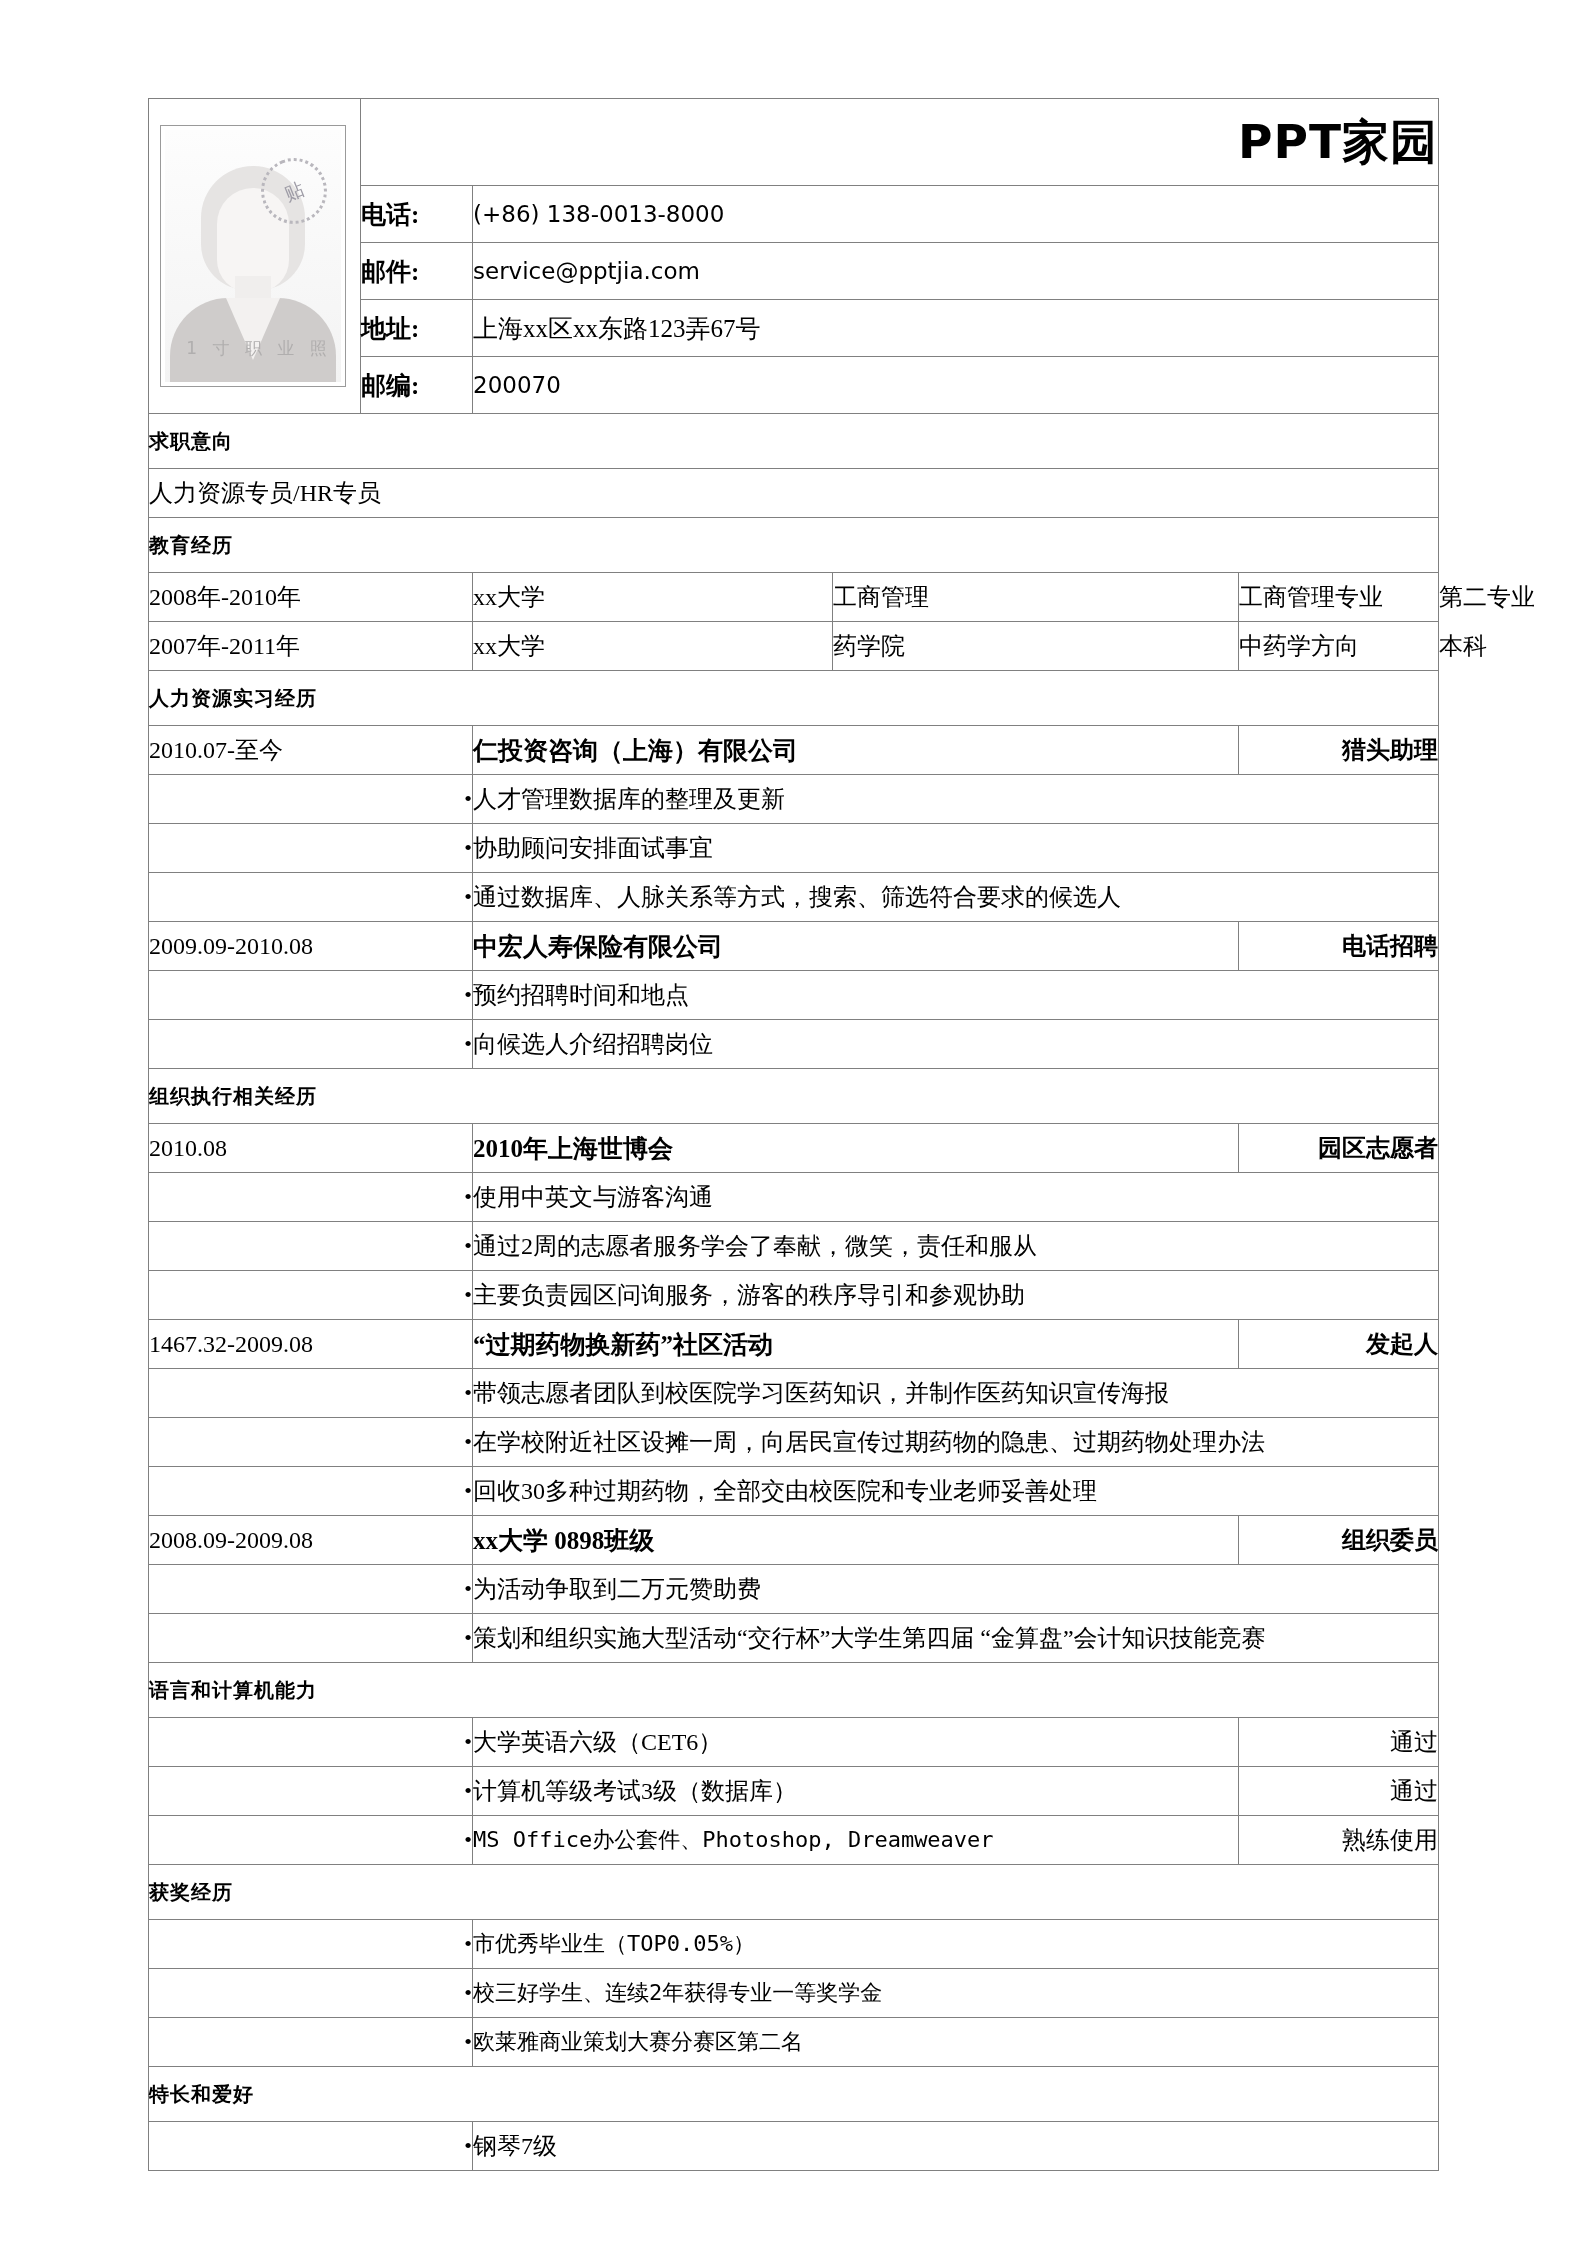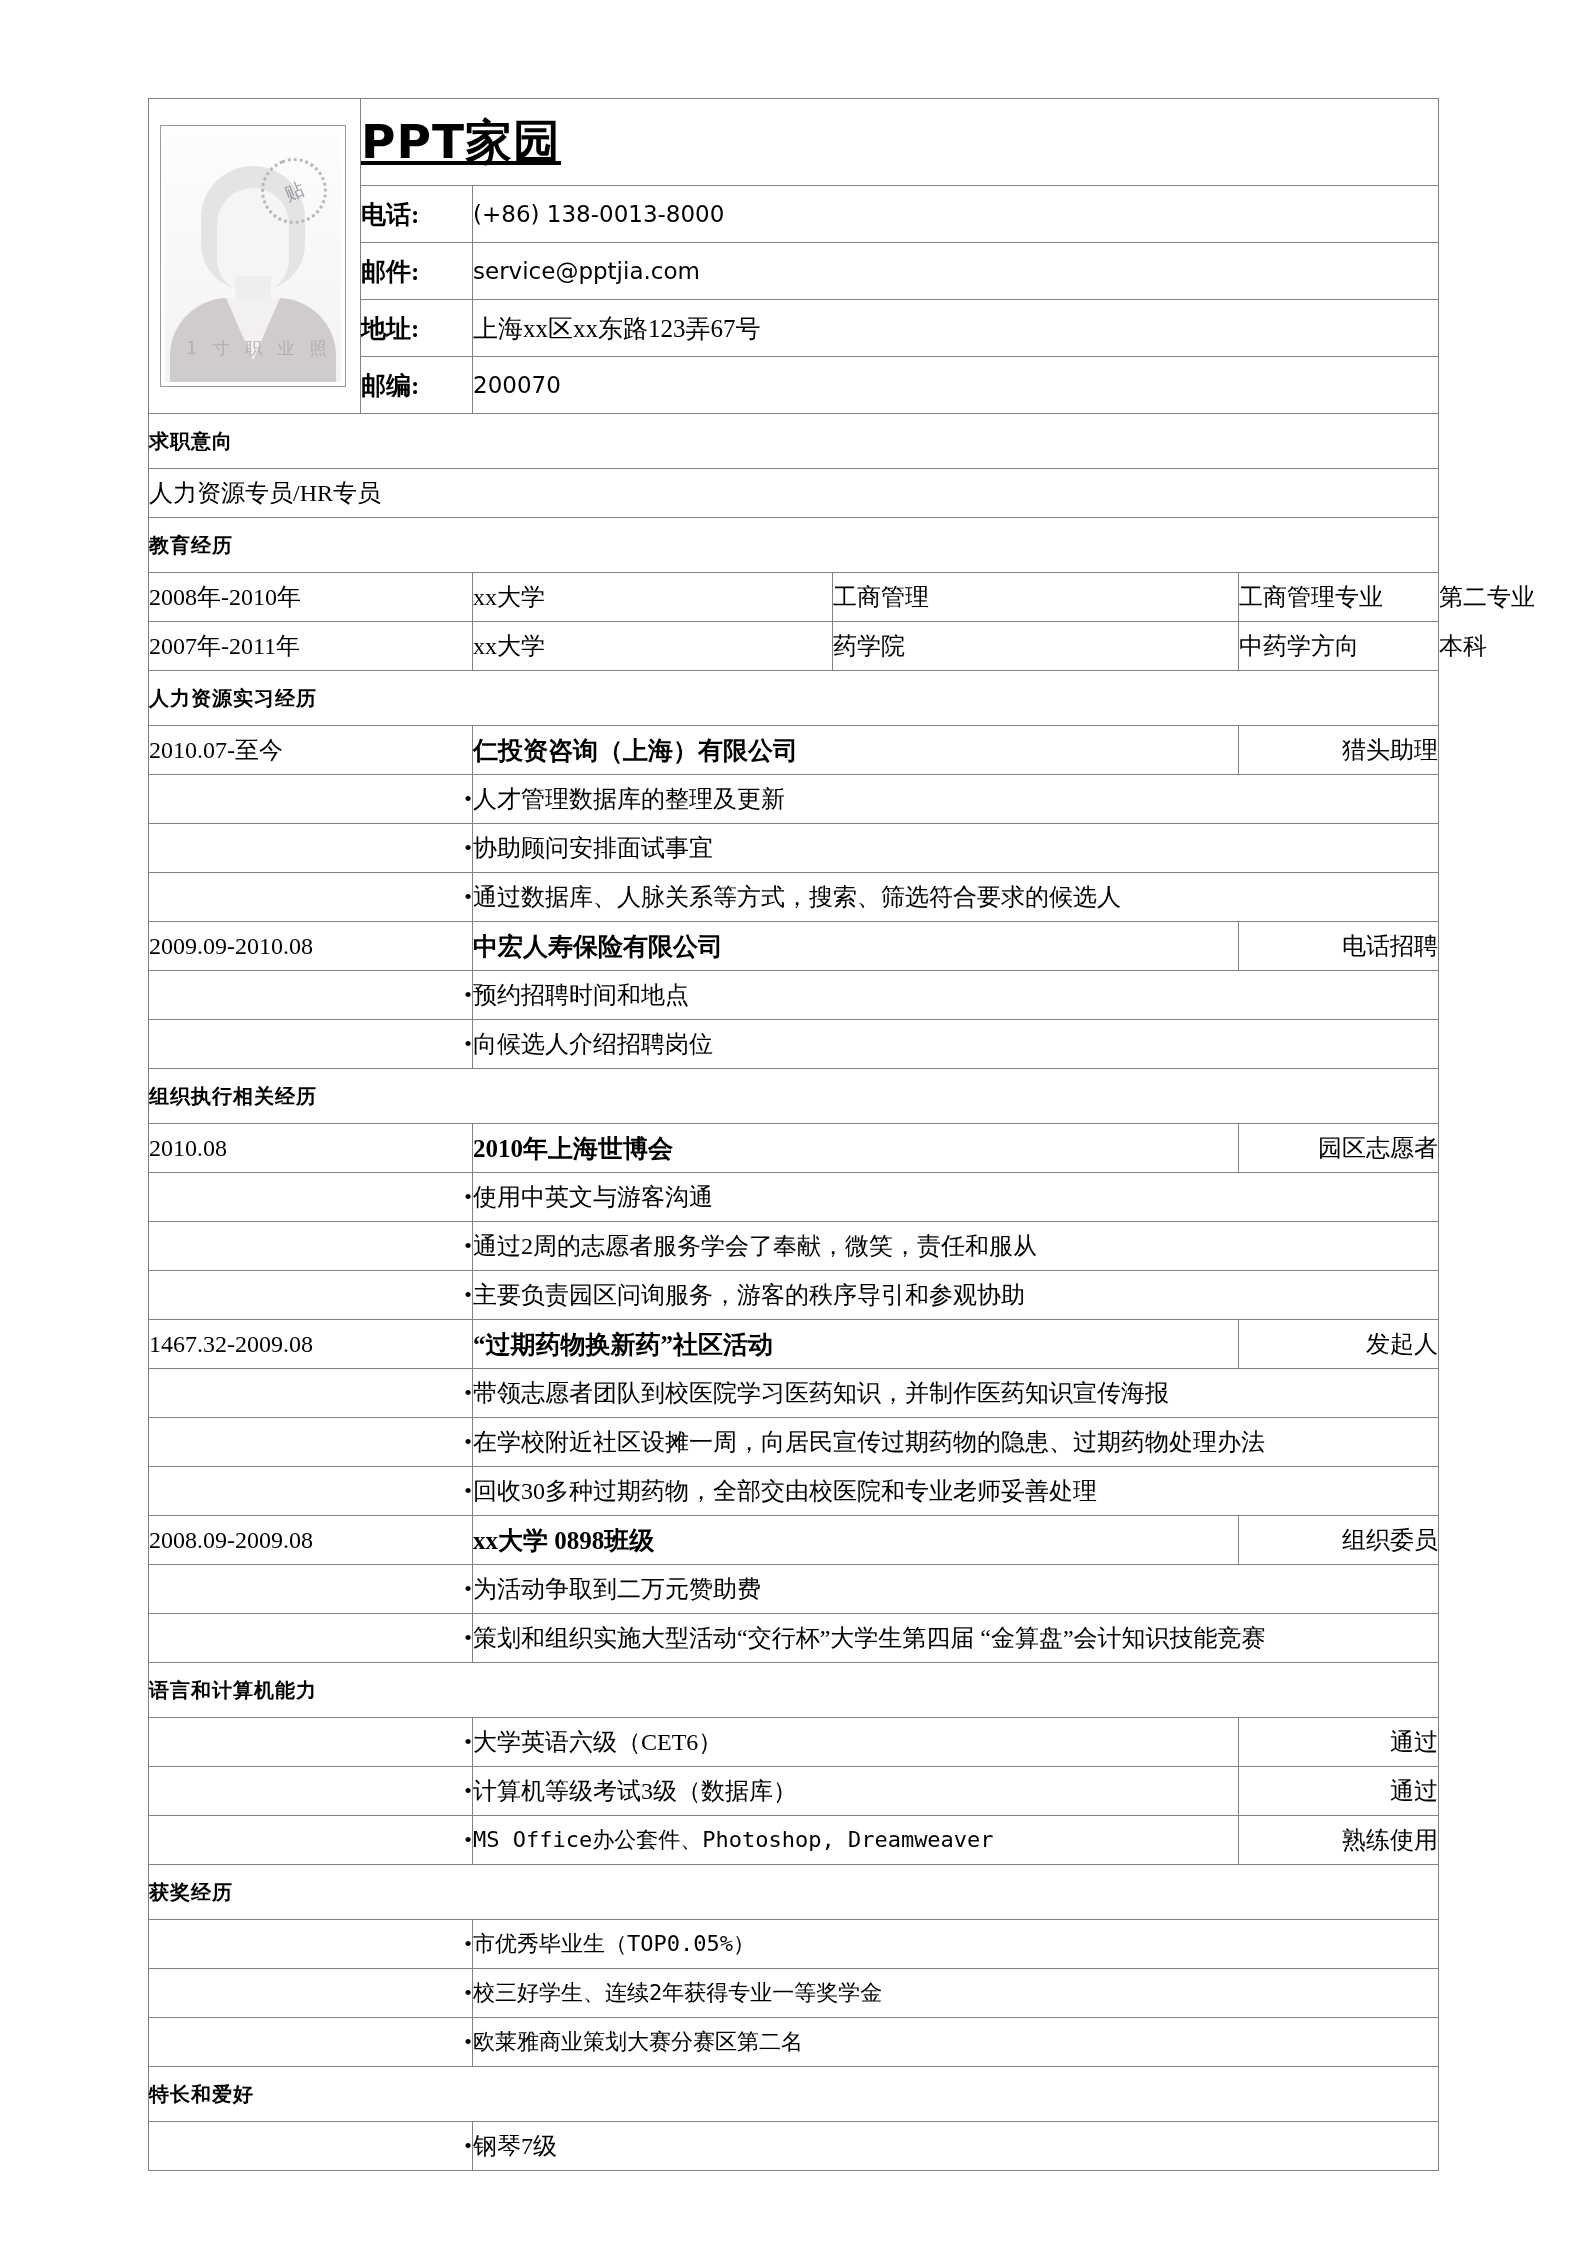--- a/index.html
+++ b/index.html
@@ -133,24 +133,23 @@
     right: 0;
     bottom: 22px;
     text-align: center;
     color: #b0aeae;
     font-size: 17px;
     letter-spacing: 5px;
     font-family: "DejaVu Sans", sans-serif;
   }
 
   .name-cell {
-    text-align: left;
+    text-align: right;
     height: 86px;
     padding: 4px 0 2px 0;
-    text-decoration: underline;
   }
   .name-text {
     font-family: "DejaVu Sans", sans-serif;
     font-weight: bold;
     font-size: 47px;
     letter-spacing: 1px;
     line-height: 1.05;
   }
 
   .contact-label {
@@ -202,21 +201,21 @@
     padding-right: 14px;
     text-align: right;
     font-size: 24px;
     height: 48px;
     white-space: nowrap;
   }
   td.role {
     width: 200px;
     padding-right: 14px;
     text-align: right;
-    font-weight: normal;
+    font-weight: bold;
     font-size: 24px;
     height: 48px;
     white-space: nowrap;
   }
   td.org {
     padding-left: 14px;
     font-weight: bold;
     font-size: 25px;
     height: 48px;
     margin-left: 40px;

